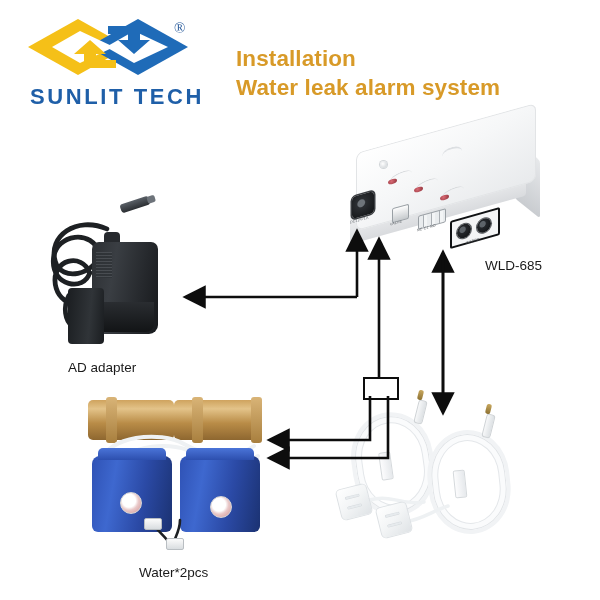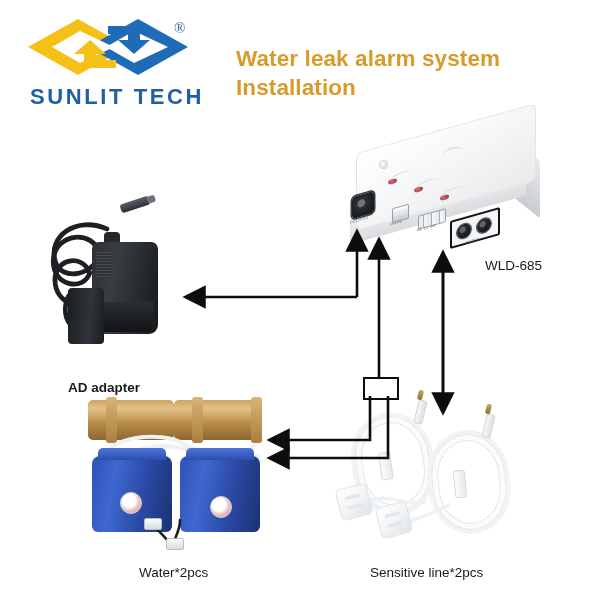--- a/index.html
+++ b/index.html
@@ -405,41 +405,41 @@
         <polygon points="84,31 112,15 146,31 112,47" fill="#ffffff"></polygon>
         <path d="M86 10 L118 10 L118 24 L128 24 L112 38 L96 24 L106 24 L106 18 L86 18 Z" fill="#1f6bb8"></path>
         <path d="M94 52 L62 52 L62 38 L52 38 L68 24 L84 38 L74 38 L74 44 L94 44 Z" fill="#f5c018"></path>
       </svg>
     </div>
     <div id="brand-reg">®</div>
     <div id="brand-name">SUNLIT TECH</div>
   </div>
 
   <div id="title">
+    <div>Installation</div>
     <div>Water leak alarm system</div>
-    <div>Installation</div>
   </div>
 
   <div id="adapter">
     <svg class="ad-cord" width="90" height="130" viewBox="0 0 90 130">
       <g fill="none" stroke="#1d2023" stroke-width="5" stroke-linecap="round">
         <path d="M70 22 C 38 8, 8 30, 16 56 C 22 78, 58 70, 62 48"></path>
         <path d="M62 48 C 56 22, 16 26, 14 54 C 12 82, 46 88, 52 68"></path>
         <path d="M52 68 C 44 46, 12 54, 16 80 C 20 104, 48 106, 48 92"></path>
         <path d="M30 92 C 24 104, 26 118, 34 124"></path>
         <path d="M42 96 C 36 108, 38 120, 46 126"></path>
       </g>
     </svg>
     <div class="ad-pin"></div>
     <div class="ad-neck"></div>
     <div class="ad-body"></div>
     <div class="ad-label"></div>
     <div class="ad-face"></div>
   </div>
-  <div class="caption" style="left:68px; top:380px;font-weight:bold;">AD adapter</div>
+  <div class="caption" style="left:68px; top:360px;">AD adapter</div>
 
   <div id="valves">
     <div class="brass" style="left:0px; width:86px;"></div>
     <div class="brass-ring" style="left:18px;"></div>
     <div class="brass" style="left:86px; width:88px;"></div>
     <div class="brass-ring" style="left:104px;"></div>
     <div class="brass-ring" style="left:163px;"></div>
 
     <svg style="position:absolute;left:0;top:36px;" width="178" height="46" viewBox="0 0 178 46">
       <g fill="none" stroke="#eef1f3" stroke-width="4" stroke-linecap="round">
@@ -511,21 +511,20 @@
 
     <svg style="position:absolute;left:6px;top:92px;" width="120" height="48" viewBox="0 0 120 48">
       <g fill="none" stroke="#eef1f3" stroke-width="3.5" stroke-linecap="round">
         <path d="M32 16 C 52 10, 68 22, 86 18"></path>
         <path d="M66 38 C 84 36, 96 26, 110 22"></path>
       </g>
     </svg>
     <div class="probe" style="left:6px; top:94px;"></div>
     <div class="probe" style="left:46px; top:112px;"></div>
   </div>
-  <div class="caption" style="left:370px; top:565px;">Sensitive line*2pcs</div>
 
   <div class="jbox"></div>
 
   <svg id="wires" viewBox="0 0 600 600">
     <defs>
       <marker id="ah" markerWidth="9" markerHeight="9" refX="7.6" refY="4.5" orient="auto">
         <path d="M0,0 L9,4.5 L0,9 z" fill="#0d0d0d"></path>
       </marker>
     </defs>
 

